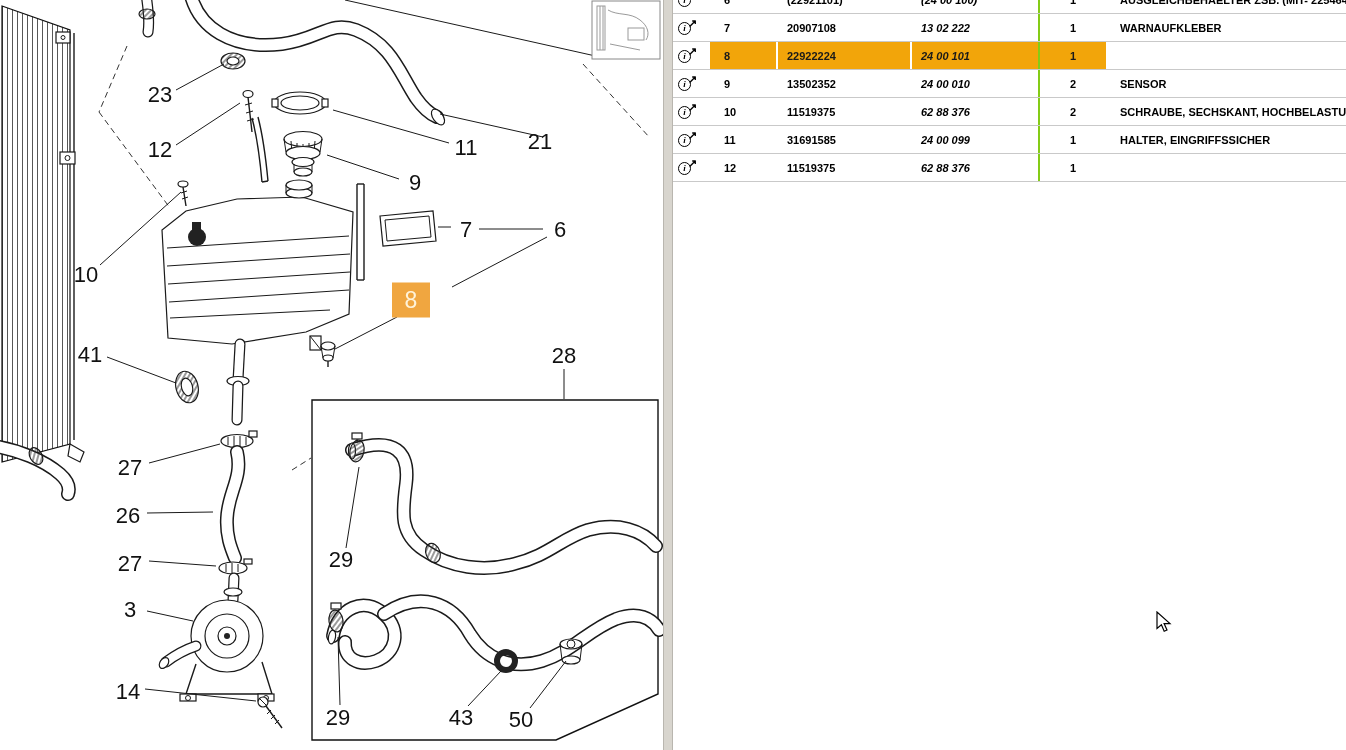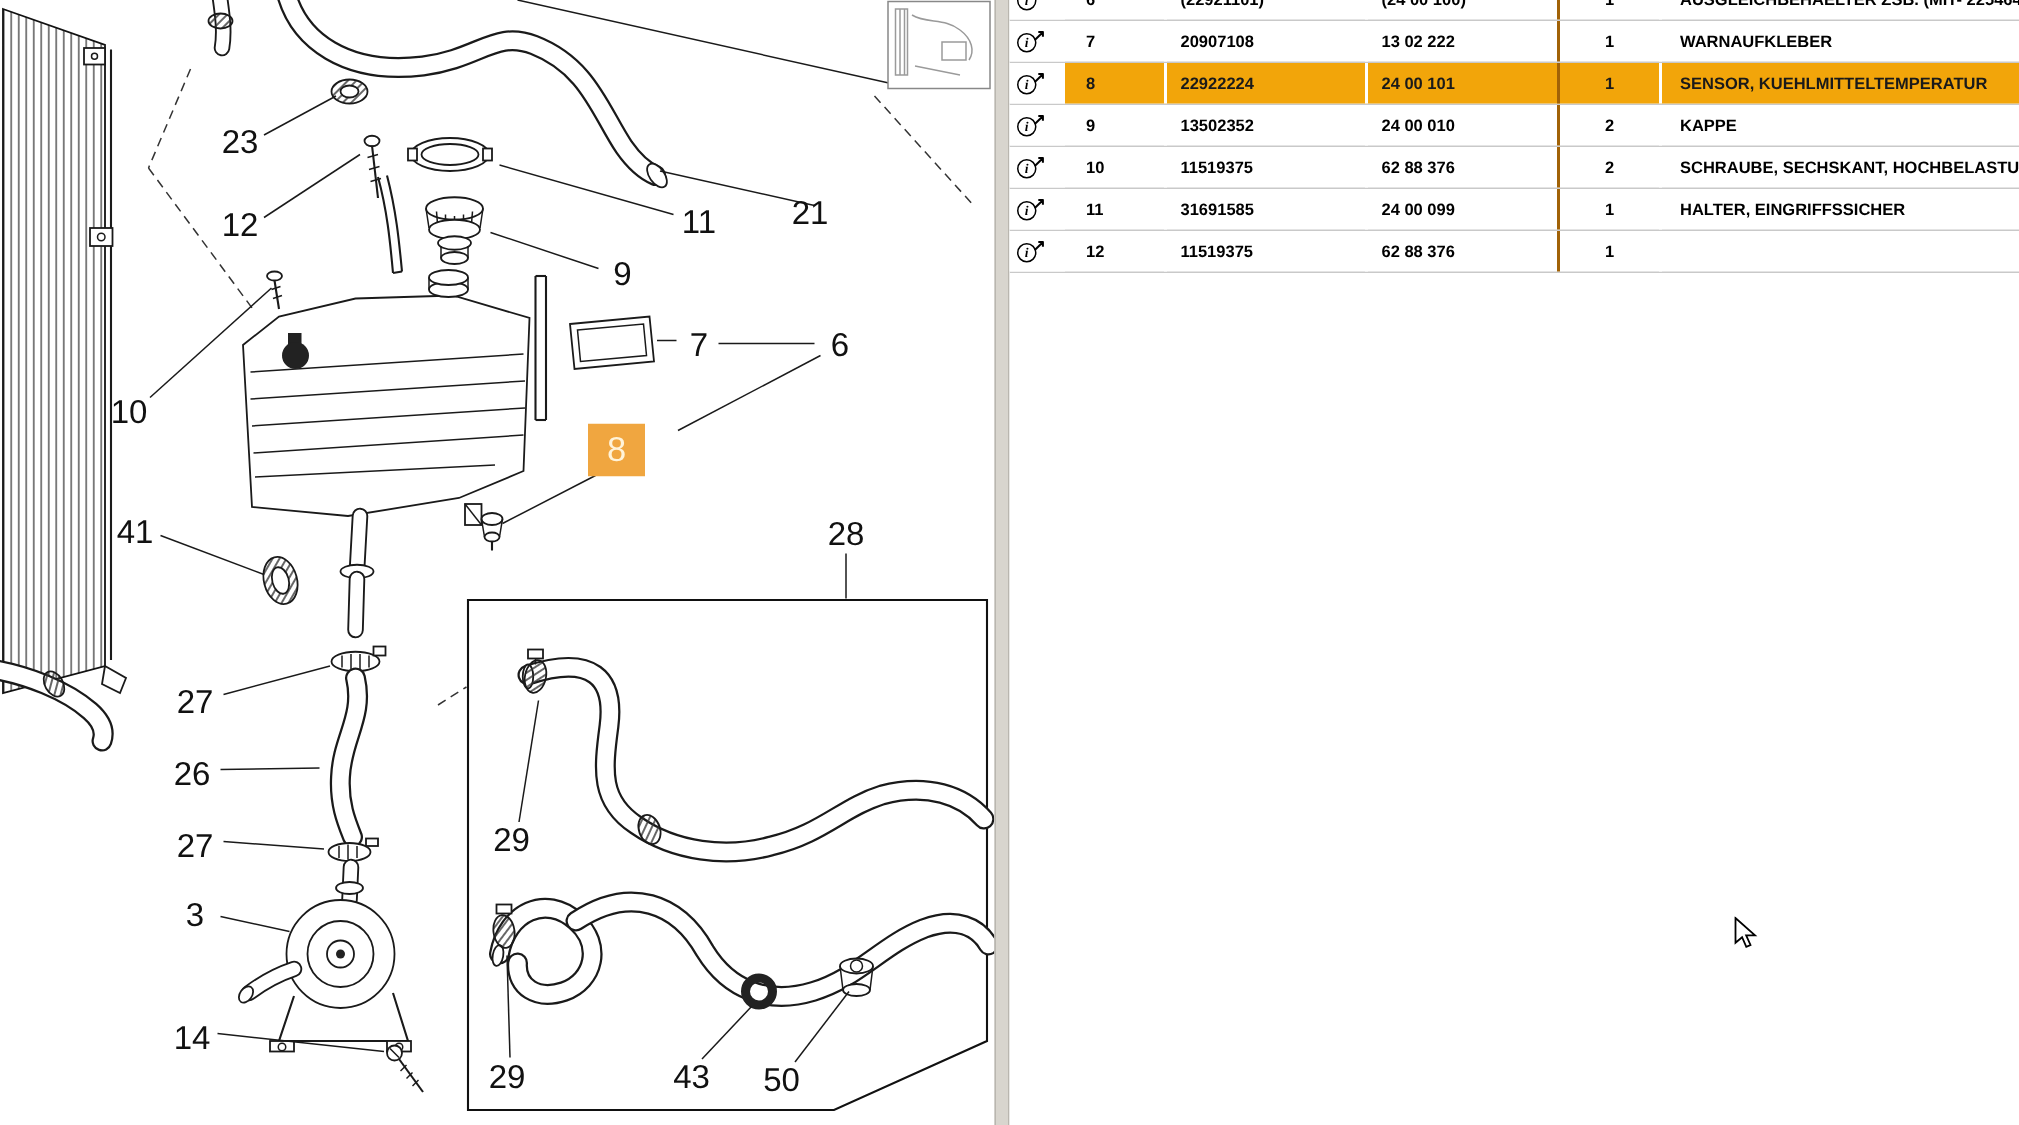--- a/index.html
+++ b/index.html
@@ -29,21 +29,21 @@
                  background:#fff; overflow:hidden; }
   .parts-table { position:absolute; left:0; top:-14px; width:673px; }
 
   .row { display:flex; height:28px; border-bottom:1px solid #c9c9c9;
          align-items:stretch; background:#fff; cursor:pointer; }
   .cell { display:flex; align-items:center; font-size:11px; font-weight:bold;
           color:#000; white-space:nowrap; overflow:hidden; }
   .icon-cell { width:37px; padding-left:5px; background:#fff; }
   .c-item    { width:68px;  padding-left:14px; border-right:2px solid #fff; }
   .c-part    { width:134px; padding-left:9px;  border-right:2px solid #fff; }
-  .c-cat     { width:128px; padding-left:9px;  border-right:2px solid #a16207; }
+  .c-cat     { width:128px; padding-left:9px;  border-right:2px solid #84cc16;font-style:italic; }
   .c-qty     { width:68px;  justify-content:center; border-right:2px solid #fff; }
   .c-desc    { flex:1; padding-left:12px; }
   .row.highlighted .c-item, .row.highlighted .c-part, .row.highlighted .c-cat,
   .row.highlighted .c-qty, .row.highlighted .c-desc { background:#F2A50A; color:#1a1a1a; }
 
   
   .info-icon { position:relative; width:22px; height:18px; display:inline-block; }
   .i-circle { position:absolute; left:0; top:3px; width:13px; height:13px;
               border:1.5px solid #000; border-radius:50%;
               display:flex; align-items:center; justify-content:center;
@@ -371,35 +371,34 @@
         <div class="cell icon-cell">
             <span class="info-icon">
               <span class="i-circle">i</span>
               <span class="i-arrow">↗</span>
             </span>
           </div>
         <div class="cell c-item">8</div>
         <div class="cell c-part">22922224</div>
         <div class="cell c-cat">24 00 101</div>
         <div class="cell c-qty">1</div>
-        <div class="cell c-desc">SENSOR, KUEHLMITTELTEMPERATUR</div>
       </div>
 
       <div class="row">
         <div class="cell icon-cell">
             <span class="info-icon">
               <span class="i-circle">i</span>
               <span class="i-arrow">↗</span>
             </span>
           </div>
         <div class="cell c-item">9</div>
         <div class="cell c-part">13502352</div>
         <div class="cell c-cat">24 00 010</div>
         <div class="cell c-qty">2</div>
-        <div class="cell c-desc">KAPPE</div>
+        <div class="cell c-desc">SENSOR</div>
       </div>
 
       <div class="row">
         <div class="cell icon-cell">
             <span class="info-icon">
               <span class="i-circle">i</span>
               <span class="i-arrow">↗</span>
             </span>
           </div>
         <div class="cell c-item">10</div>

